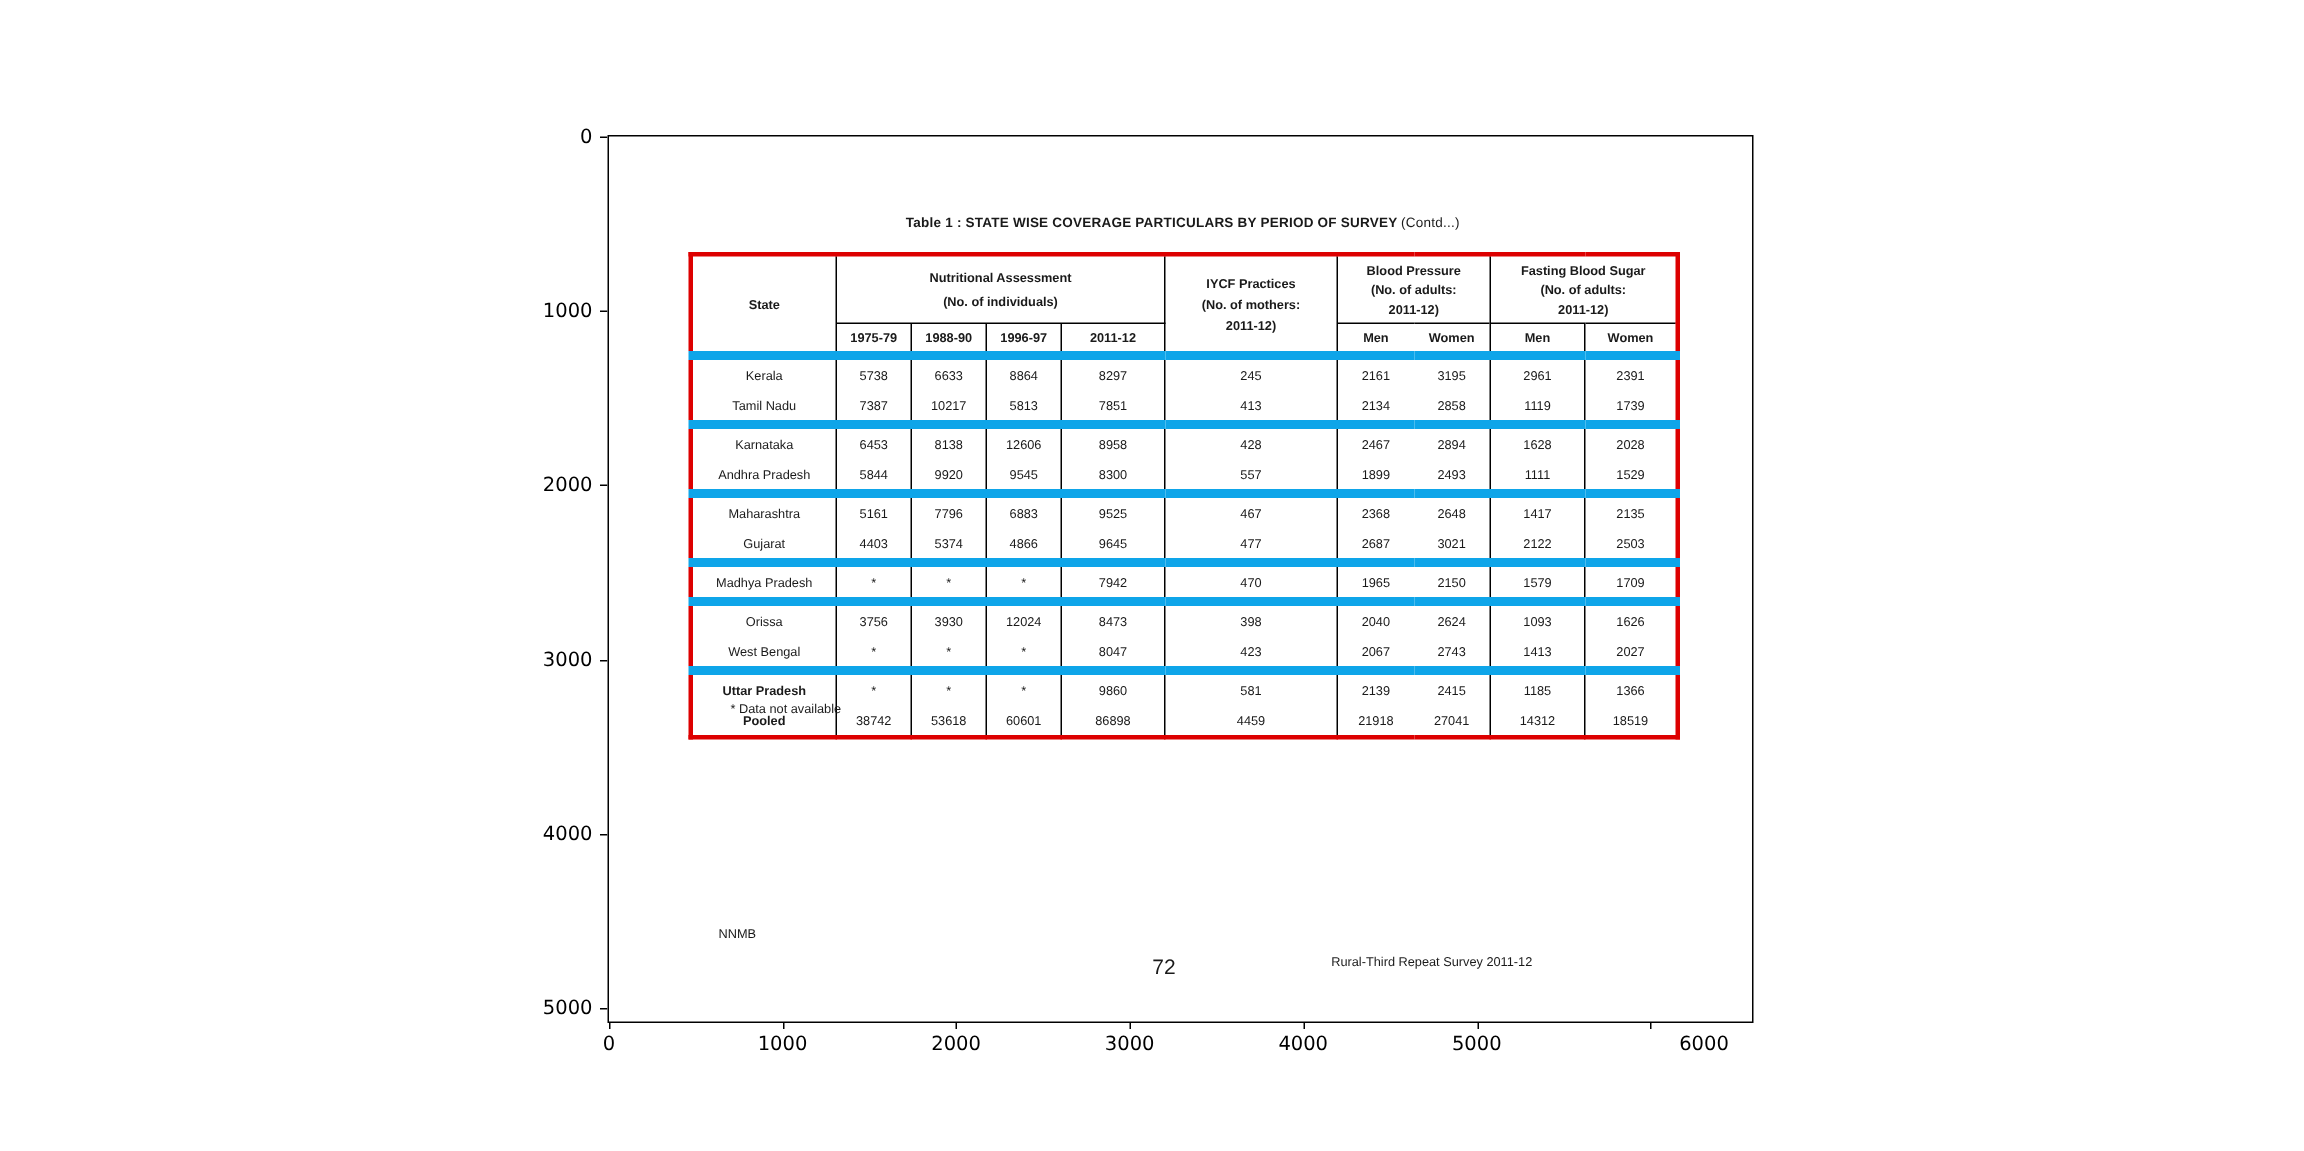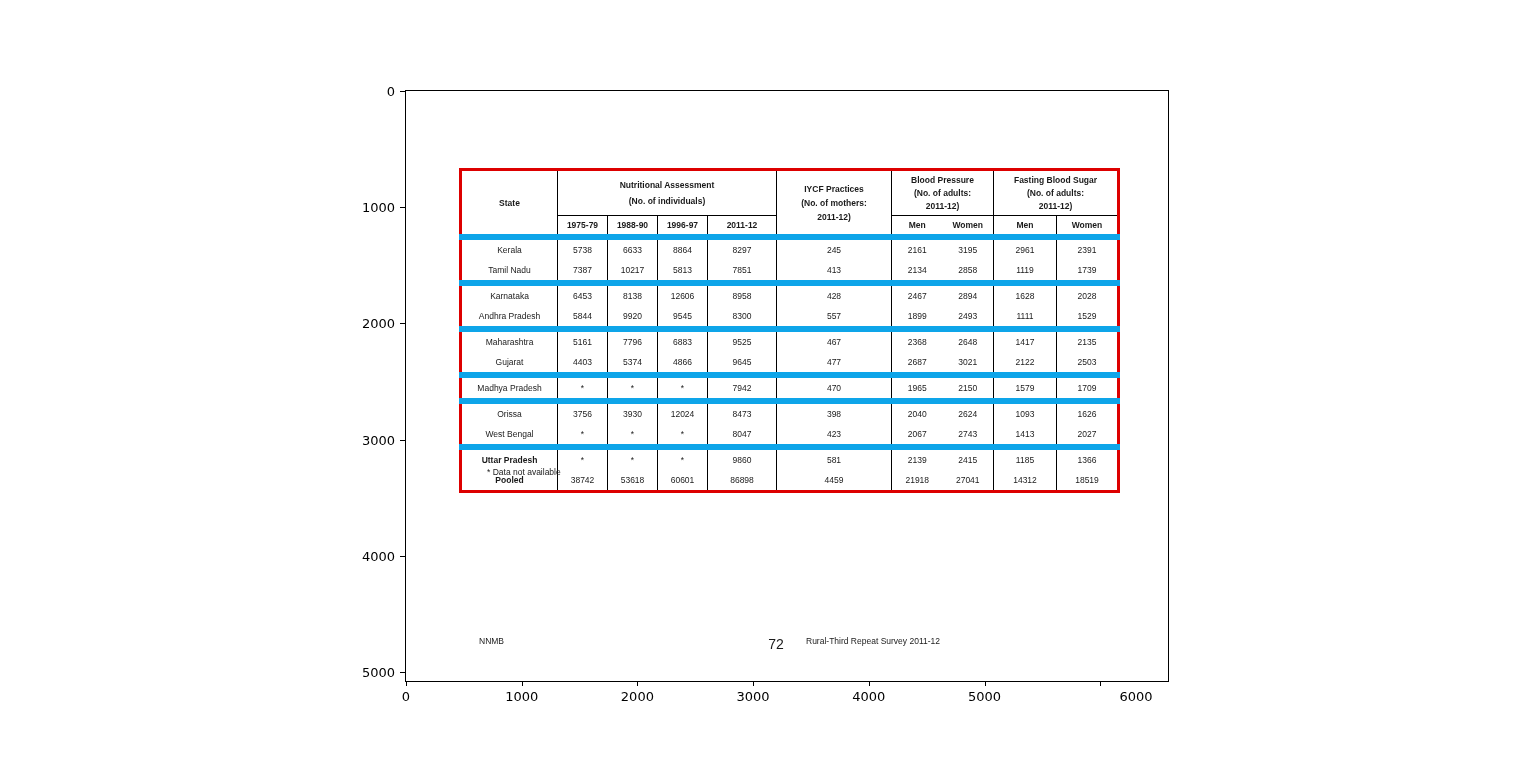--- a/index.html
+++ b/index.html
@@ -36,24 +36,24 @@
   .bl { border-left:1px solid #000; }
   tr.group-start td { border-top:6px solid #0ea5e9; }
   tr.bold-row td { font-weight:normal; }
   tr.state-bold td.c-state { font-weight:bold; }
   .c-state { text-align:left; padding-left:5px; }
   .hl2 div { line-height:16px; }
   .hl3 div { line-height:13px; }
   .hl3i div { line-height:14px; }
 
   .footnote { position:absolute; left:81px; top:376px; font-size:8.5px; color:#1a1a1a; }
-  .footer-left  { position:absolute; left:73px;  top:545px; font-size:8.5px; color:#1a1a1a;text-align:right; }
+  .footer-left  { position:absolute; left:73px;  top:526px; font-size:8.5px; color:#1a1a1a;text-align:right; }
   .footer-center{ position:absolute; left:355px; top:545px; width:30px; text-align:center;
                   font-size:14px; color:#1a1a1a; }
-  .footer-right { position:absolute; left:400px; top:545px; width:297px; text-align:left;
+  .footer-right { position:absolute; left:400px; top:545px; width:297px; text-align:center;
                   font-size:8.5px; color:#1a1a1a; }
 </style>
 </head>
 <body>
 
 <div class="figure">
 
   <div id="ticks">
       <div class="tick-y" style="left: 400px; top: 91px;"></div>
       <div class="ylab" style="left: 335px; top: 84px;">0</div>
@@ -78,20 +78,24 @@
       <div class="tick-x" style="left: 868.8px; top: 681px;"></div>
       <div class="xlab" style="left: 838.8px; top: 689px;">4000</div>
       <div class="tick-x" style="left: 984.5px; top: 681px;"></div>
       <div class="xlab" style="left: 954.5px; top: 689px;">5000</div>
       <div class="tick-x" style="left: 1100.2px; top: 681px;"></div>
       <div class="xlab" style="left: 1106px; top: 689px;">6000</div>
     </div>
 
   <div class="axes">
 
+    <div class="doc-title">
+      <span>Table 1 : STATE WISE COVERAGE PARTICULARS BY PERIOD OF SURVEY</span>
+      <span class="contd">(Contd...)</span>
+    </div>
 
     <table class="main">
       <colgroup>
         <col style="width:97px">
           <col style="width:50px">
           <col style="width:50px">
         <col style="width:50px">
           <col style="width:69px">
           <col style="width:115px">
         <col style="width:51px">

